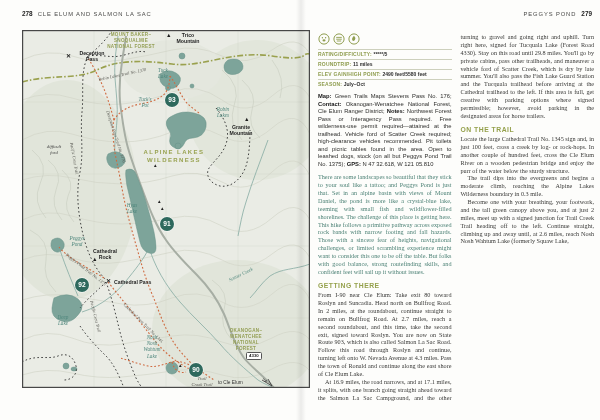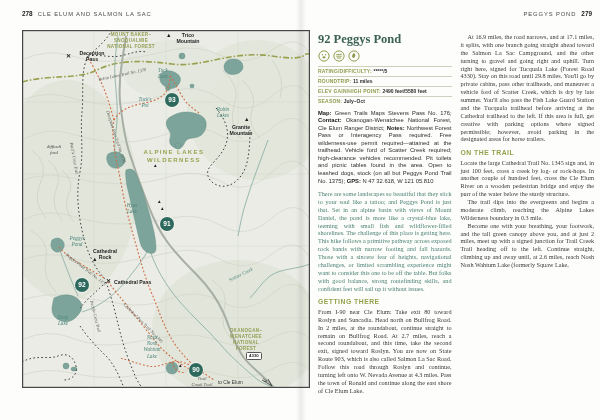--- a/index.html
+++ b/index.html
@@ -218,21 +218,20 @@
         <div class="m note-plain" style="left: 196px; top: 350px;">to Cle Elum</div>
         <div class="m arrow" style="left: 240px; top: 347px;">↘</div>
         <div class="badge" style="left: 150px; top: 70px;">93</div>
         <div class="badge" style="left: 145px; top: 194px;">91</div>
         <div class="badge" style="left: 60px; top: 255px;">92</div>
         <div class="badge" style="left: 174px; top: 340px;">90</div>
       </div>
   </div>
 
   <div class="cols">
-    <h1 class="hike-head"><span class="num">92</span><span>Peggys Pond</span></h1>
 
     <div class="icon-row">
       <span>
           <svg width="12" height="12" viewBox="0 0 12 12">
             <circle cx="6" cy="6" r="5.1" fill="none" stroke="#8f9d4f" stroke-width="1"></circle>
             <circle cx="4.4" cy="4.8" r=".7" fill="#8f9d4f"></circle>
             <circle cx="7.6" cy="4.8" r=".7" fill="#8f9d4f"></circle>
             <ellipse cx="6" cy="7.4" rx="1.5" ry="1.1" fill="#8f9d4f"></ellipse>
           </svg>
         </span>

